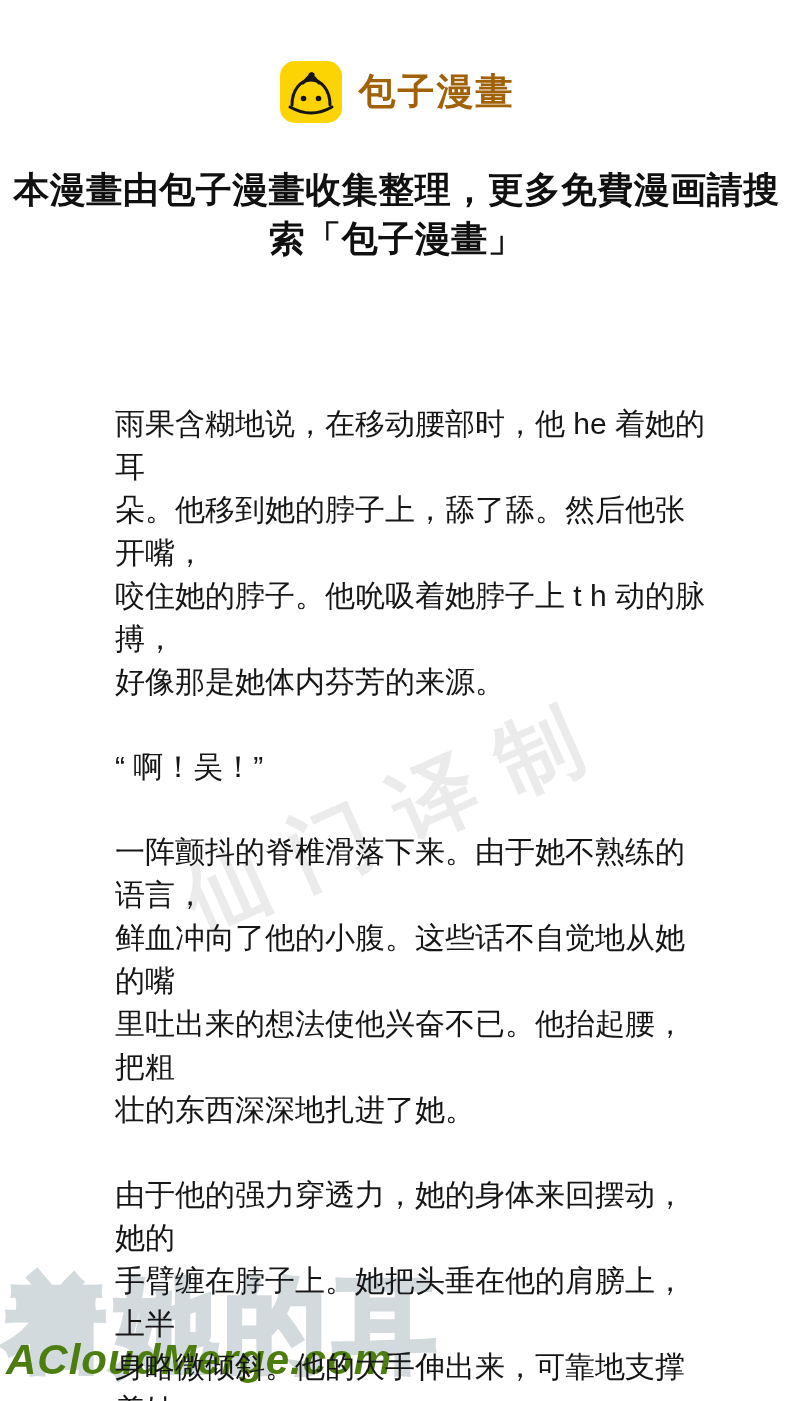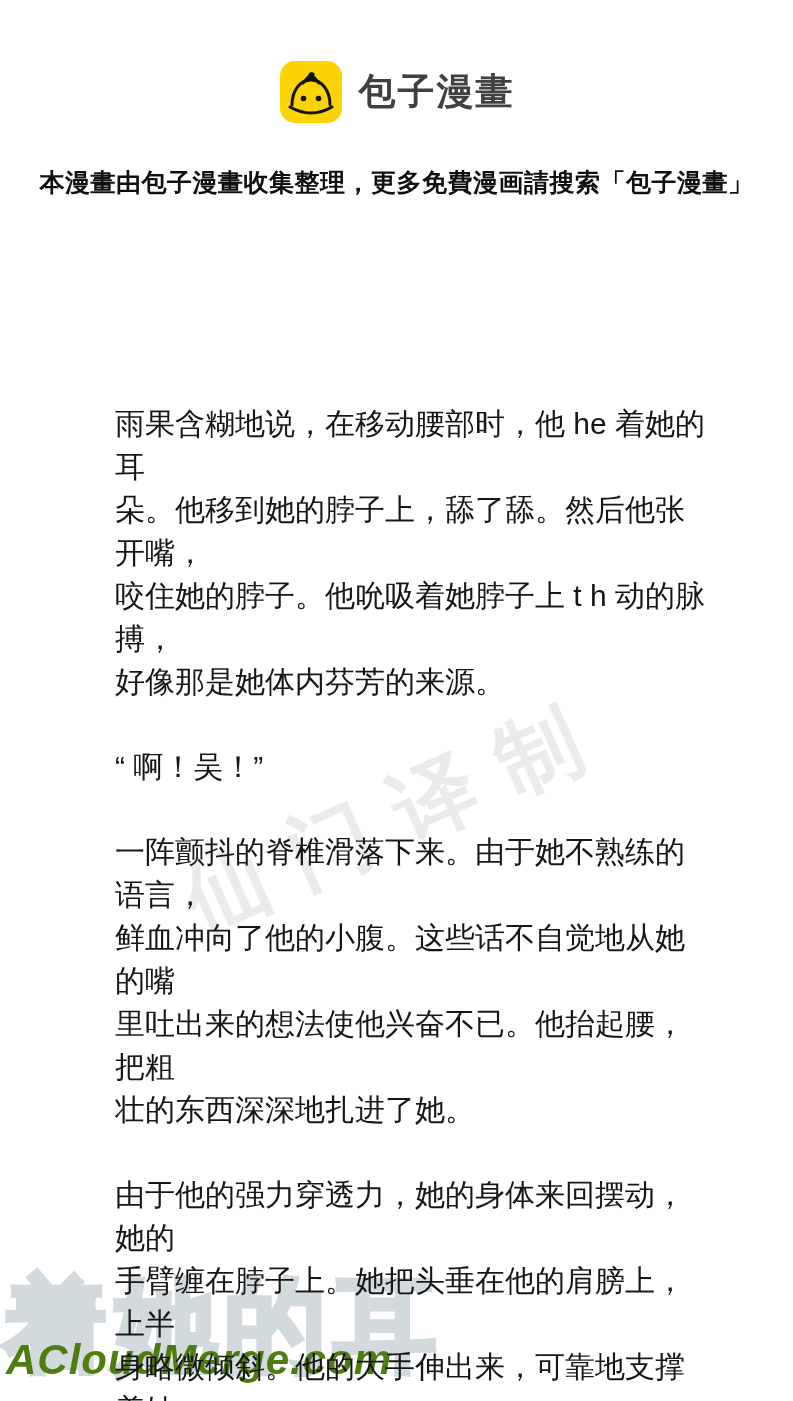--- a/index.html
+++ b/index.html
@@ -6,25 +6,25 @@
   .page{
     position:relative;width:793px;height:1401px;background:#ffffff;
     font-family:"Liberation Sans","DejaVu Sans",sans-serif;overflow:hidden;color:#161616;
   }
   .brand{
     position:absolute;top:60px;left:0;right:0;
     display:flex;justify-content:center;align-items:center;gap:16px;z-index:3;
   }
   .brand-icon{width:64px;height:64px;display:block;}
   .brand-title{
-    font-size:37px;font-weight:bold;color:#404040;letter-spacing:2px;font-family:Liberation Serif, serif;
+    font-size:37px;font-weight:bold;color:#a16207;letter-spacing:2px;font-family:Liberation Serif, serif;
   }
   .notice{
     position:absolute;top:166px;left:0;width:100%;text-align:center;
-    font-size:25px;font-weight:bold;color:#101010;letter-spacing:0.5px;z-index:3;
+    font-size:36px;font-weight:bold;color:#101010;letter-spacing:0.5px;z-index:3;
   }
   .content{
     position:absolute;top:402px;left:115px;width:592px;
     font-size:30px;line-height:43px;color:#161616;z-index:2;
   }
   .para{white-space:pre-line;margin:0 0 42px 0;}
   .wm-diagonal{
     position:absolute;left:188px;top:852px;z-index:1;
     transform:rotate(-24deg);transform-origin:left center;
     font-size:84px;font-weight:bold;letter-spacing:30px;

